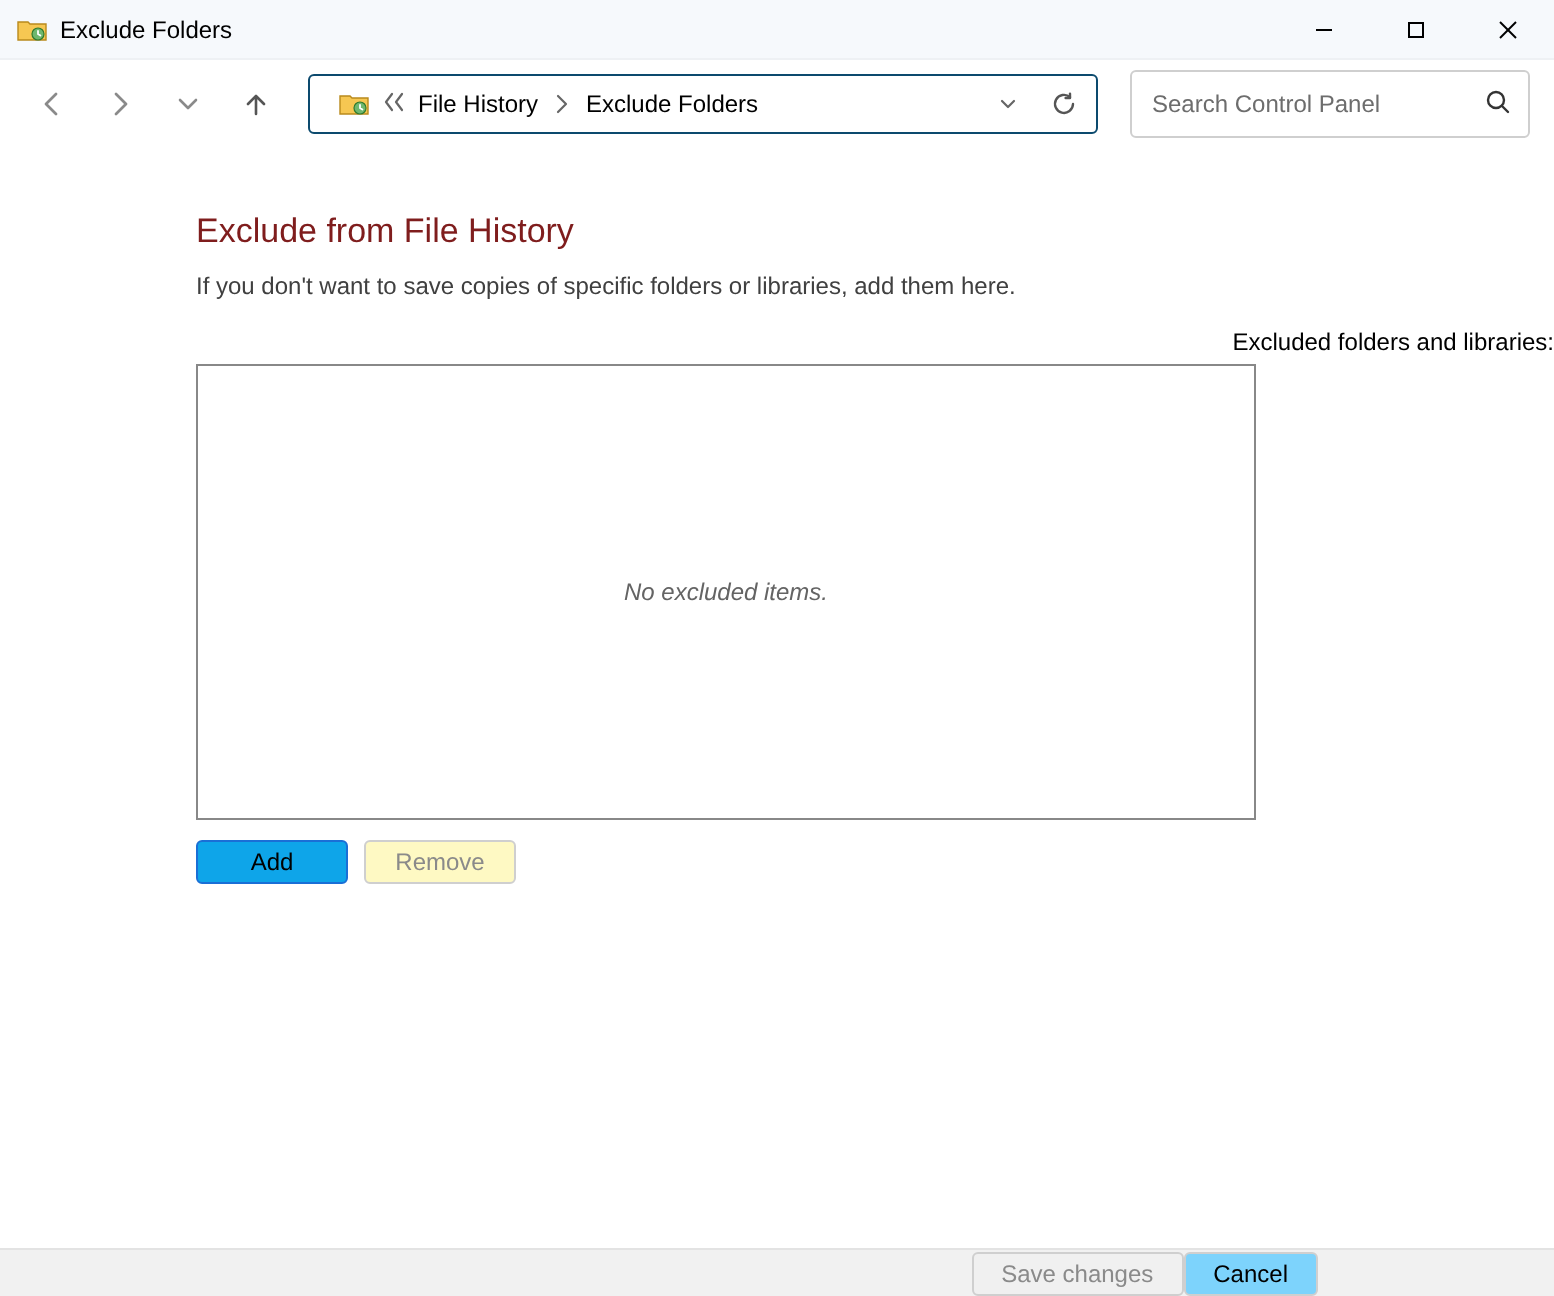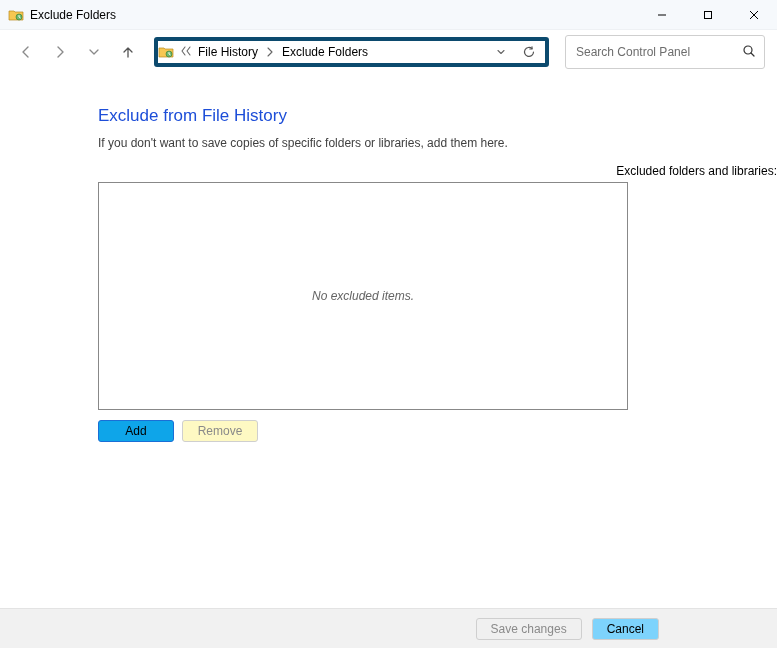--- a/index.html
+++ b/index.html
@@ -56,25 +56,25 @@
     width: 28px; height: 28px;
     display: flex; align-items:center; justify-content:center;
     color: #8a8a8a;
   }
   .nav-arrow svg { stroke: #8a8a8a; }
   .nav-arrow.enabled svg { stroke: #555; }
 
   .address-bar {
     flex: 1;
     height: 30px;
-    border: 4px solid #0c4a6e;
+    border: 1px solid #0c4a6e;
     border-radius: 3px;
     display: flex;
     align-items: center;
-    padding: 0 4px 0 0;
+    padding: 0 4px 0 14px;
     margin-left: 6px;
     min-width: 0;
   }
   .address-bar .ab-icon {
     width: 16px; height: 16px;
     flex: 0 0 auto;
   }
   .address-bar .dbl-chev {
     margin: 0 4px 0 6px;
     color: #666;
@@ -121,21 +121,21 @@
   }
   .search-box input::placeholder { color:#6d6d6d; }
   .search-box .search-icon { margin-left:6px; }
 
   
   .content {
     padding: 32px 0 0 98px;
     position: relative;
   }
   .heading {
-    color: #1d4ed8;
+    color: #7f1d1d;
     font-size: 17px;
     font-weight: 400;
     margin: 0 0 10px 0;
   }
   .sub {
     font-size: 12px;
     color: #404040;
     margin: 0 0 14px 0;
   }
   .list-label {
@@ -177,28 +177,27 @@
   }
   .btn.disabled {
     color:#8a8a8a;
     background:#fef9c3;
   }
 
   
   .bottom-bar {
     position: absolute;
     left: 0; right: 0; bottom: 0;
-    height: 40px;
+    height: 24px;
     background: #f1f1f1;
     border-top: 1px solid #e3e3e3;
     display:flex;
     align-items:center;
     justify-content:flex-end;
     padding-right: 118px;
-    gap: 10px;
   }
   .fbtn {
     height: 22px;
     padding: 0 14px;
     border: 1px solid #cfcfcf;
     border-radius: 3px;
     background: #7dd3fc;
     font-size: 12px;
     display:flex; align-items:center; justify-content:center;
   }

